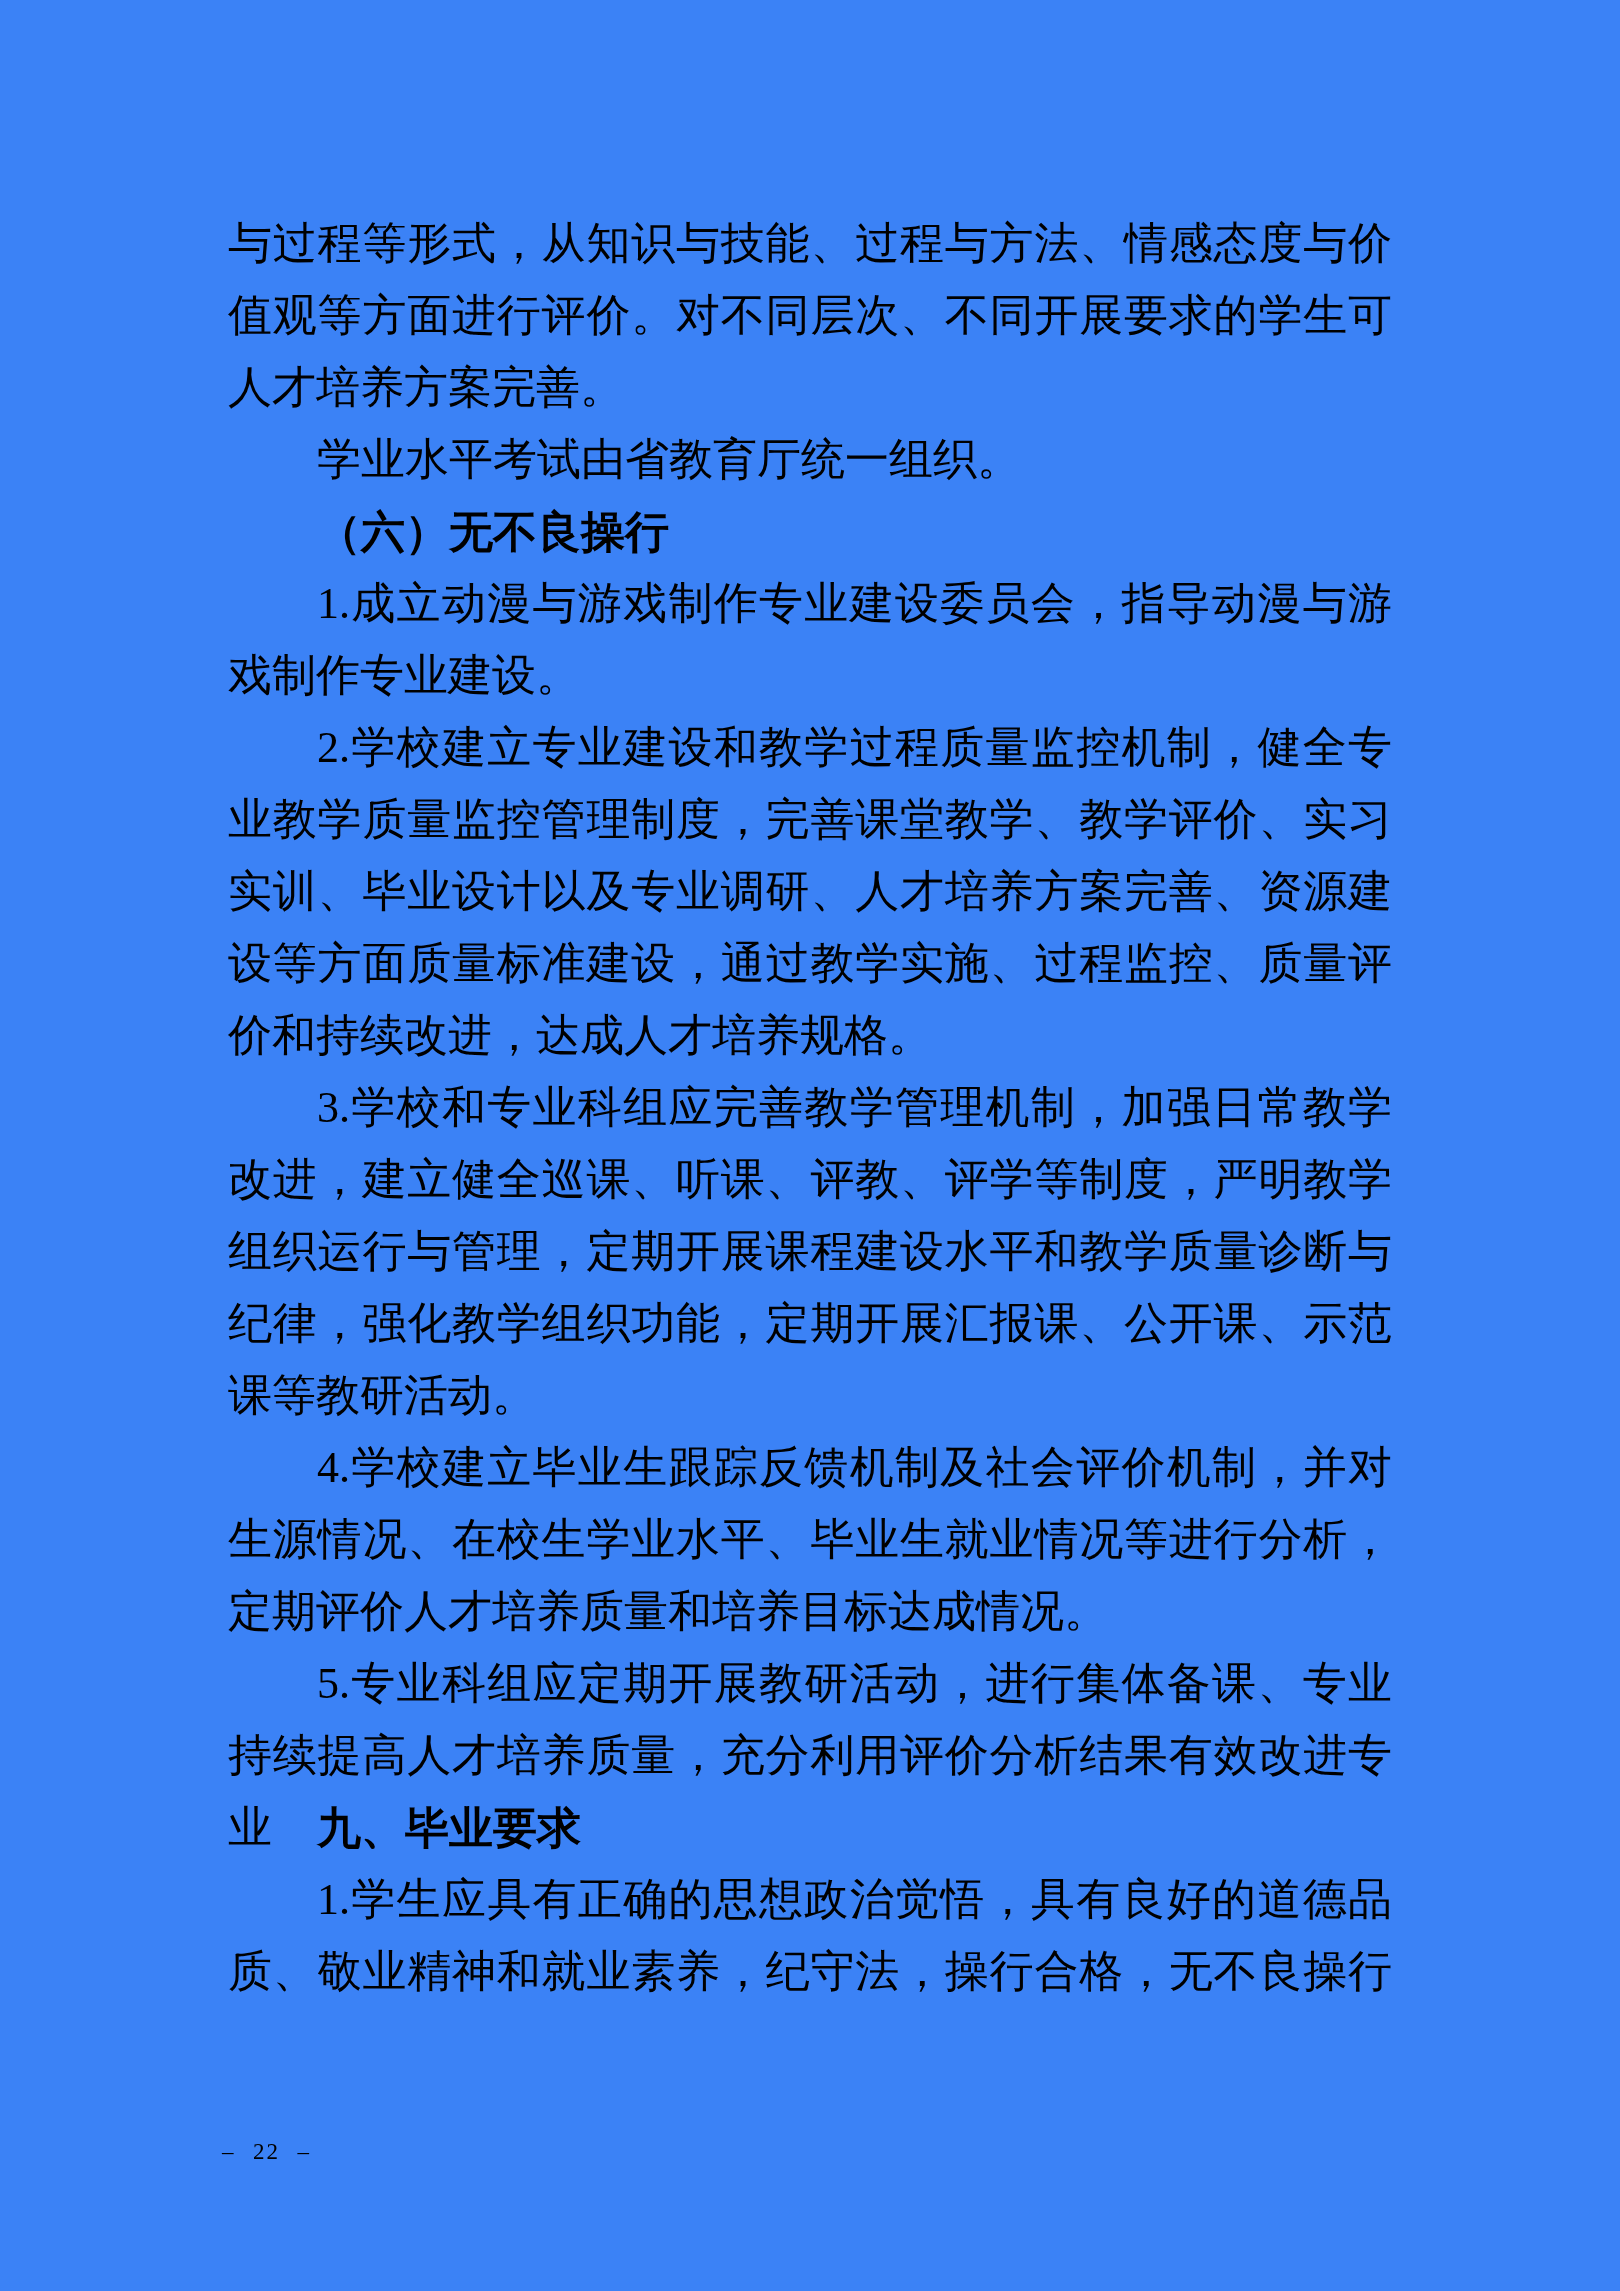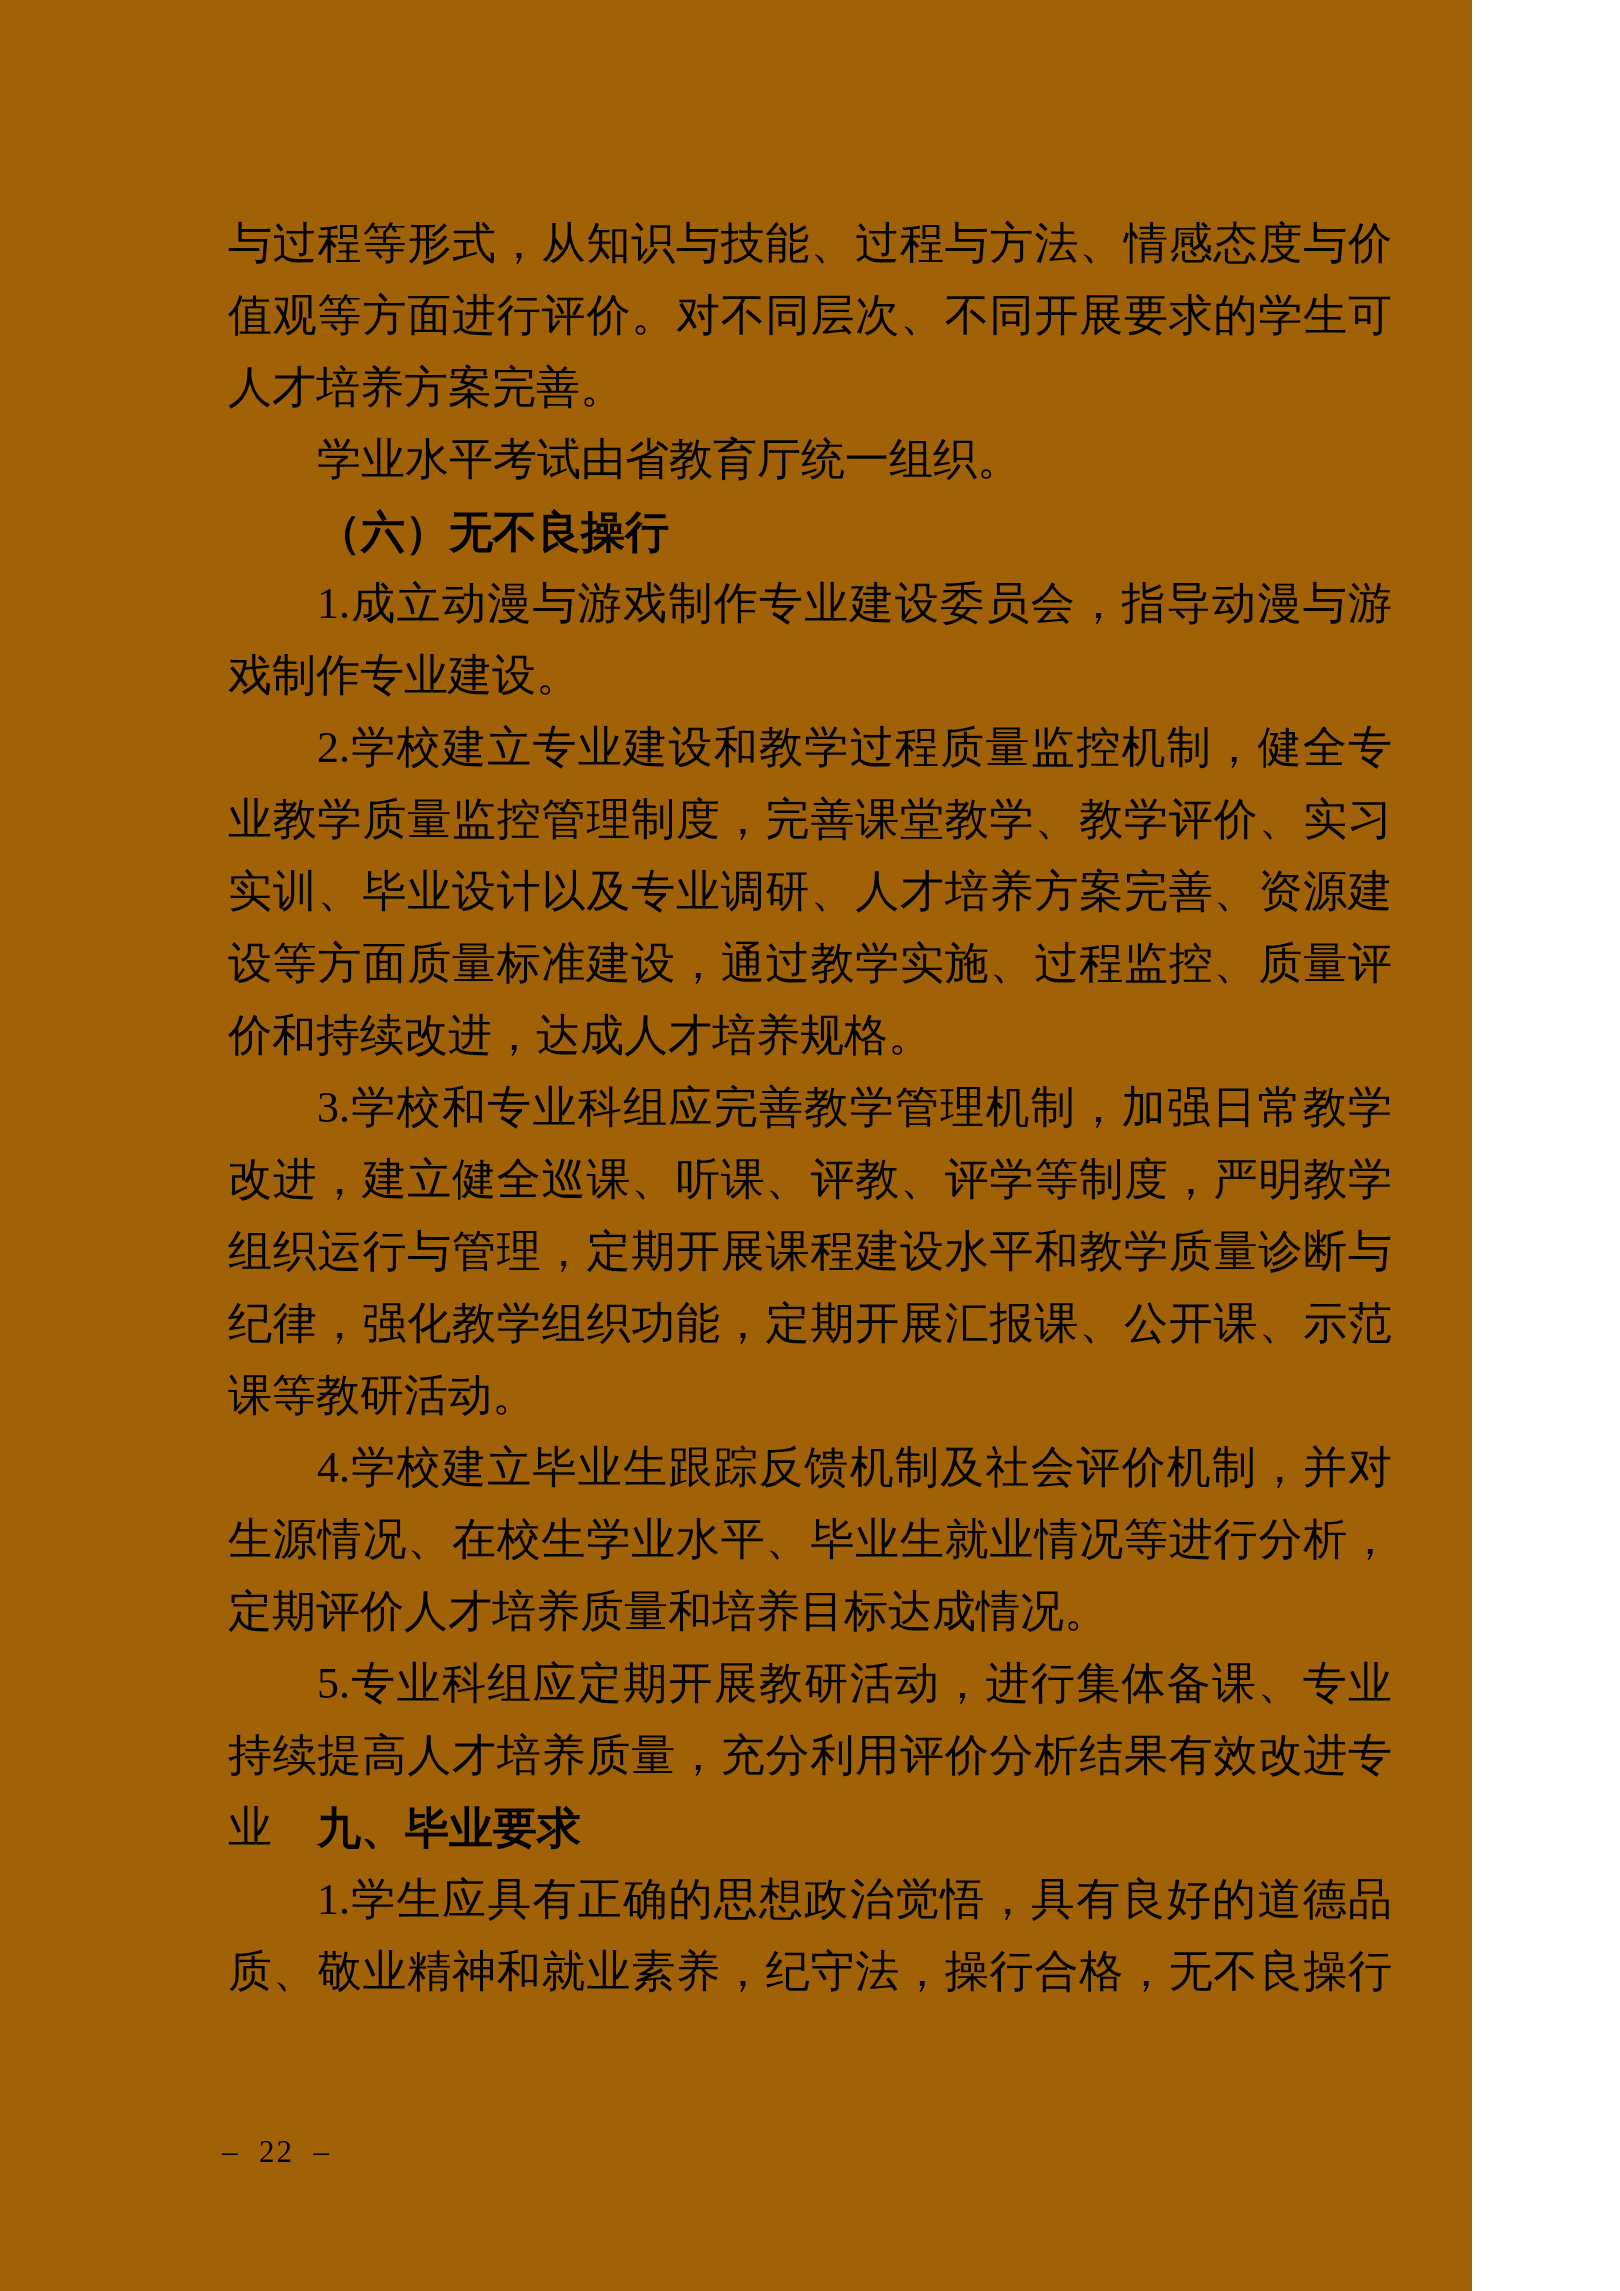--- a/index.html
+++ b/index.html
@@ -2,23 +2,23 @@
 <html><head>
 <meta charset="utf-8">
 <style>
   html, body {
     margin: 0;
     padding: 0;
     background: #ffffff;
   }
   .page {
     position: relative;
-    width: 1472px;
+    width: 1620px;
     height: 2292px;
-    background: #a16207;
+    background: #3b82f6;
     color: #000000;
     font-family: "Liberation Serif", "DejaVu Serif", serif;
     overflow: hidden;
   }
   .text-block {
     position: absolute;
     left: 228px;
     top: 208px;
     width: 1164px;
   }
@@ -38,21 +38,21 @@
     text-indent: 89px;
   }
   .line.heading {
     font-family: "Liberation Sans", "DejaVu Sans", sans-serif;
     font-weight: bold;
   }
   .page-number {
     position: absolute;
     left: 222px;
     top: 2131px;
-    font-size: 31px;
+    font-size: 23px;
     line-height: 41px;
     letter-spacing: 2px;
     word-spacing: 9.8px;
     font-family: "Liberation Serif", "DejaVu Serif", serif;
     color: #000000;
   }
 </style>
 </head>
 <body>
 

